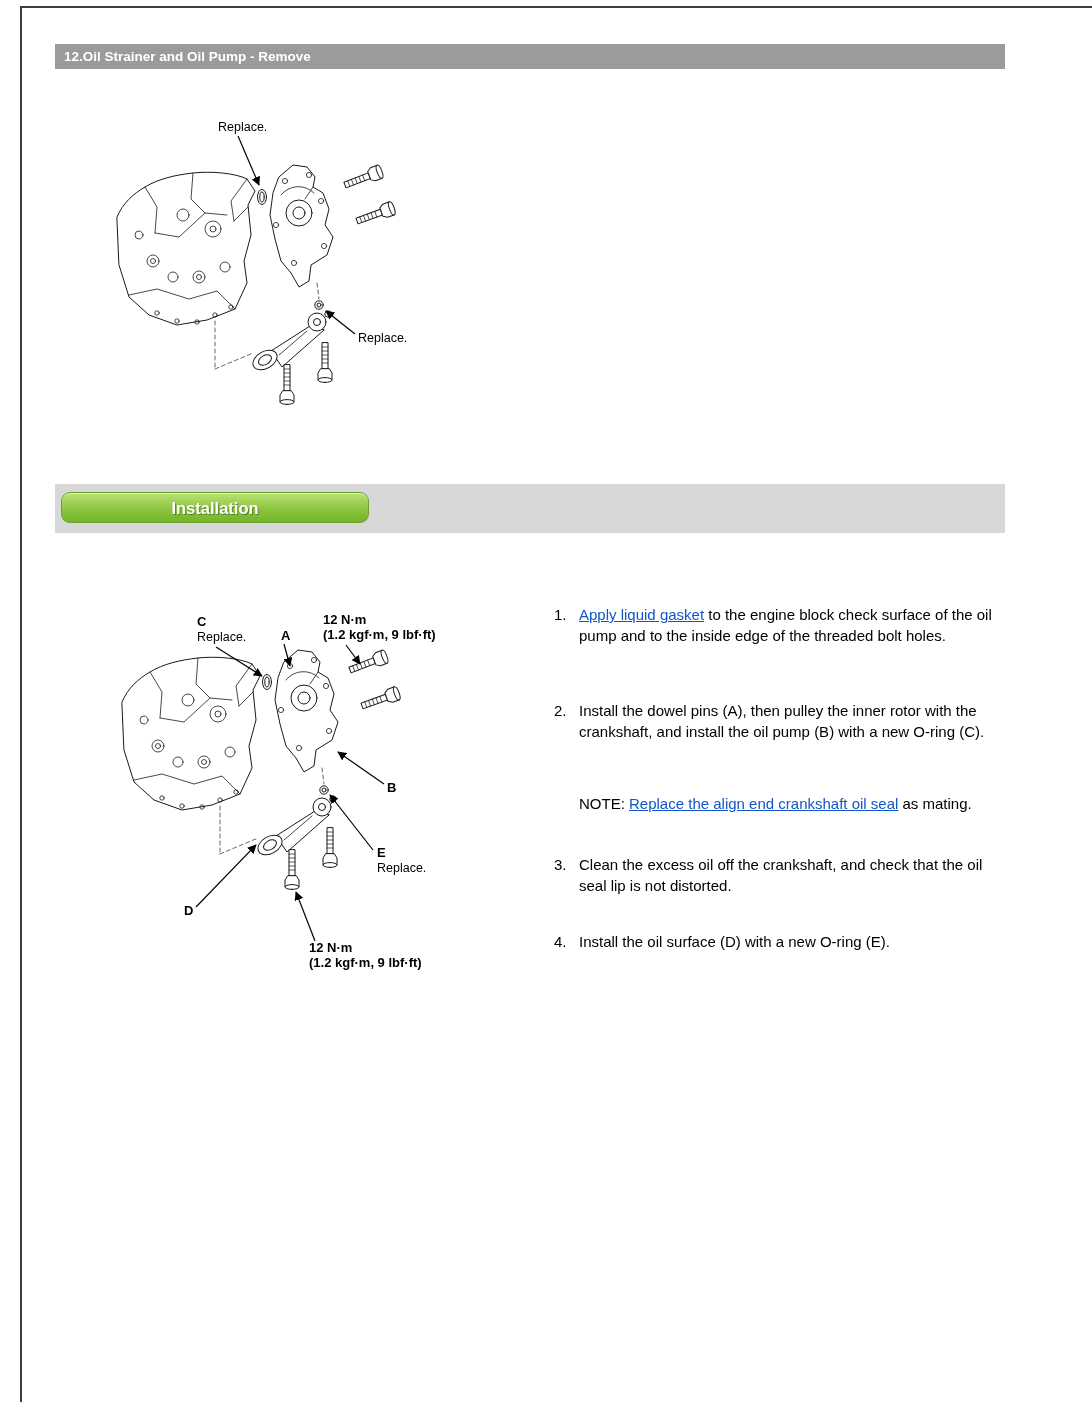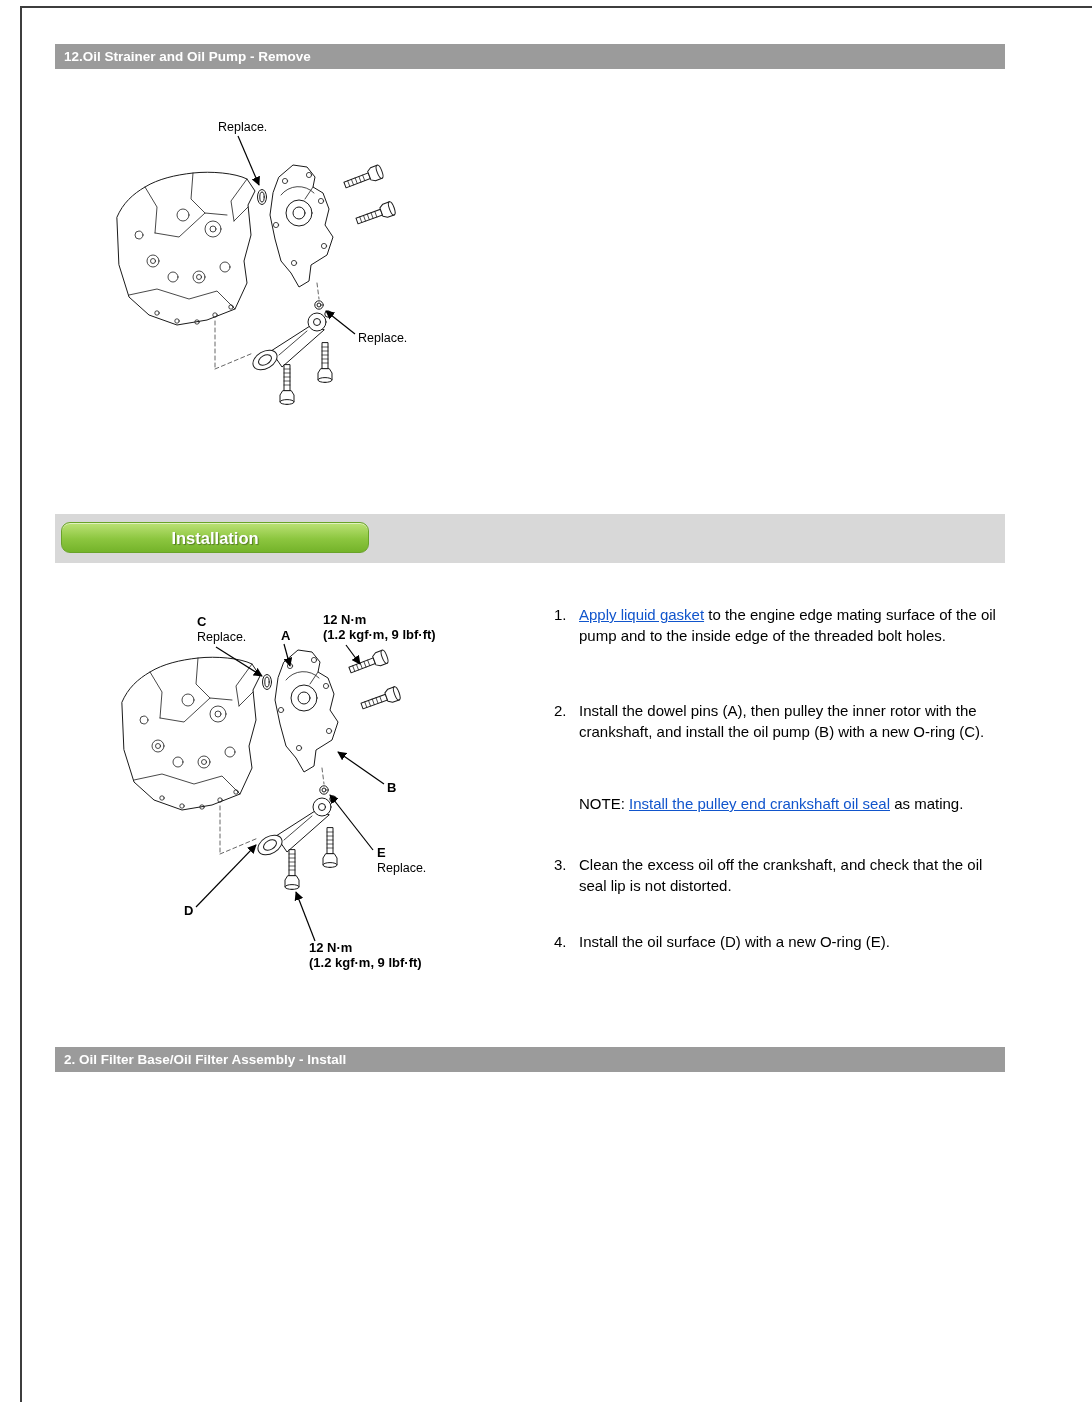--- a/index.html
+++ b/index.html
@@ -8,21 +8,21 @@
   .frame-left{position:absolute;left:20px;top:6px;width:2px;height:1396px;background:#3d3d3d;}
   .frame-top{position:absolute;left:20px;top:6px;width:1072px;height:2px;background:#3d3d3d;}
 
   .section-header{position:absolute;left:55px;width:950px;height:25px;
       background:var(--header_gray,#9b9b9b);color:#fff;font-size:13.5px;font-weight:bold;
       line-height:25px;padding-left:9px;box-sizing:border-box;}
   #hdr1{top:44px;}
   #hdr2{top:549px;}
   #hdr3{top:1047px;}
 
-  .install-band{position:absolute;left:55px;top:514px;width:950px;height:49px;
+  .install-band{position:absolute;left:55px;top:484px;width:950px;height:49px;
       background:var(--band_gray,#d8d8d8);}
   .install-btn{position:absolute;left:6px;top:8px;width:308px;height:31px;border-radius:9px;
       background:linear-gradient(to bottom,#bce276 0%,var(--button_green,#8cc63f) 55%,#74b32a 100%);
       border:1px solid #69a329;box-shadow:inset 0 1px 0 rgba(255,255,255,.55);
       color:#fff;font-weight:bold;font-size:16.5px;line-height:31px;text-align:center;
       text-shadow:1px 1px 1px rgba(0,0,0,.35);cursor:pointer;box-sizing:border-box;}
 
   #diag1{position:absolute;left:95px;top:115px;}
   #diag2{position:absolute;left:100px;top:600px;}
   svg{font-family:"Liberation Sans",sans-serif;}
@@ -165,31 +165,30 @@
     <path class="arrow" d="M96,307 L156,245"></path>
 
     <text x="209" y="352" class="sb">12 N·m</text>
     <text x="209" y="367" class="sb">(1.2 kgf·m, 9 lbf·ft)</text>
     <path class="arrow" d="M215,341 L196,292"></path>
   </svg>
 
   <div id="steps">
     <div class="step" style="top:0">
       <span class="num">1.</span>
-      <span class="txt"><a href="#" class="link">Apply liquid gasket</a><span> to the engine edge mating surface of the oil pump and to the inside edge of the threaded bolt holes.</span></span>
+      <span class="txt"><a href="#" class="link">Apply liquid gasket</a><span> to the engine block check surface of the oil pump and to the inside edge of the threaded bolt holes.</span></span>
     </div>
     <div class="step" style="top:96px">
       <span class="num">2.</span>
       <span class="txt">Install the dowel pins (A), then pulley the inner rotor with the crankshaft, and install the oil pump (B) with a new O-ring (C).</span>
     </div>
-    <div class="note" style="top:189px"><span>NOTE: </span><a href="#" class="link">Install the pulley end crankshaft oil seal</a><span> as mating.</span></div>
+    <div class="note" style="top:189px"><span>NOTE: </span><a href="#" class="link">Replace the align end crankshaft oil seal</a><span> as mating.</span></div>
     <div class="step" style="top:250px">
       <span class="num">3.</span>
       <span class="txt">Clean the excess oil off the crankshaft, and check that the oil seal lip is not distorted.</span>
     </div>
     <div class="step" style="top:327px">
       <span class="num">4.</span>
       <span class="txt">Install the oil surface (D) with a new O-ring (E).</span>
     </div>
   </div>
 
-  <div class="section-header" id="hdr3">2. Oil Filter Base/Oil Filter Assembly - Install</div>
 </div>
 
 </body></html>

